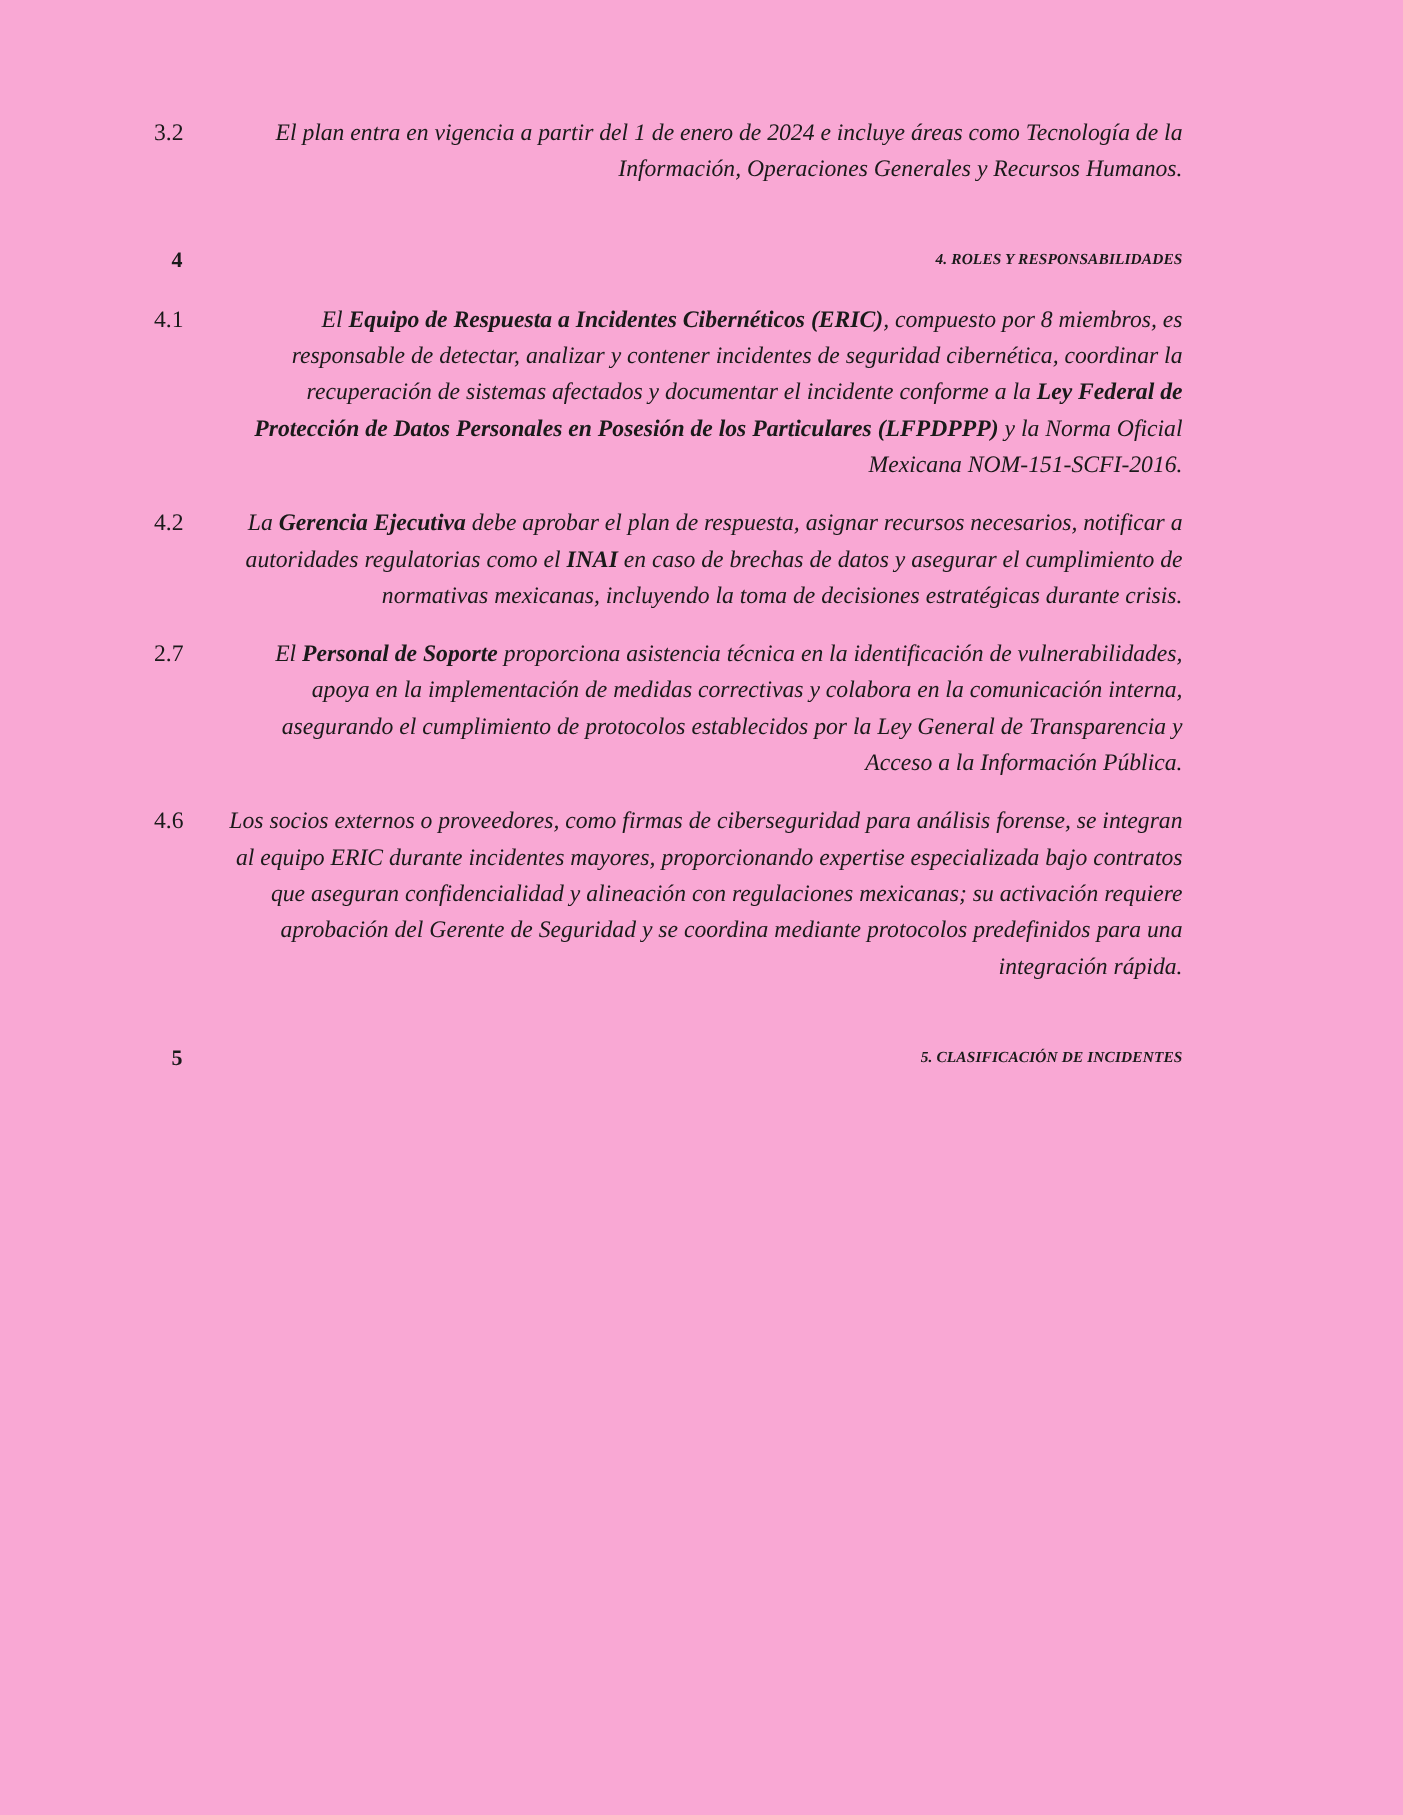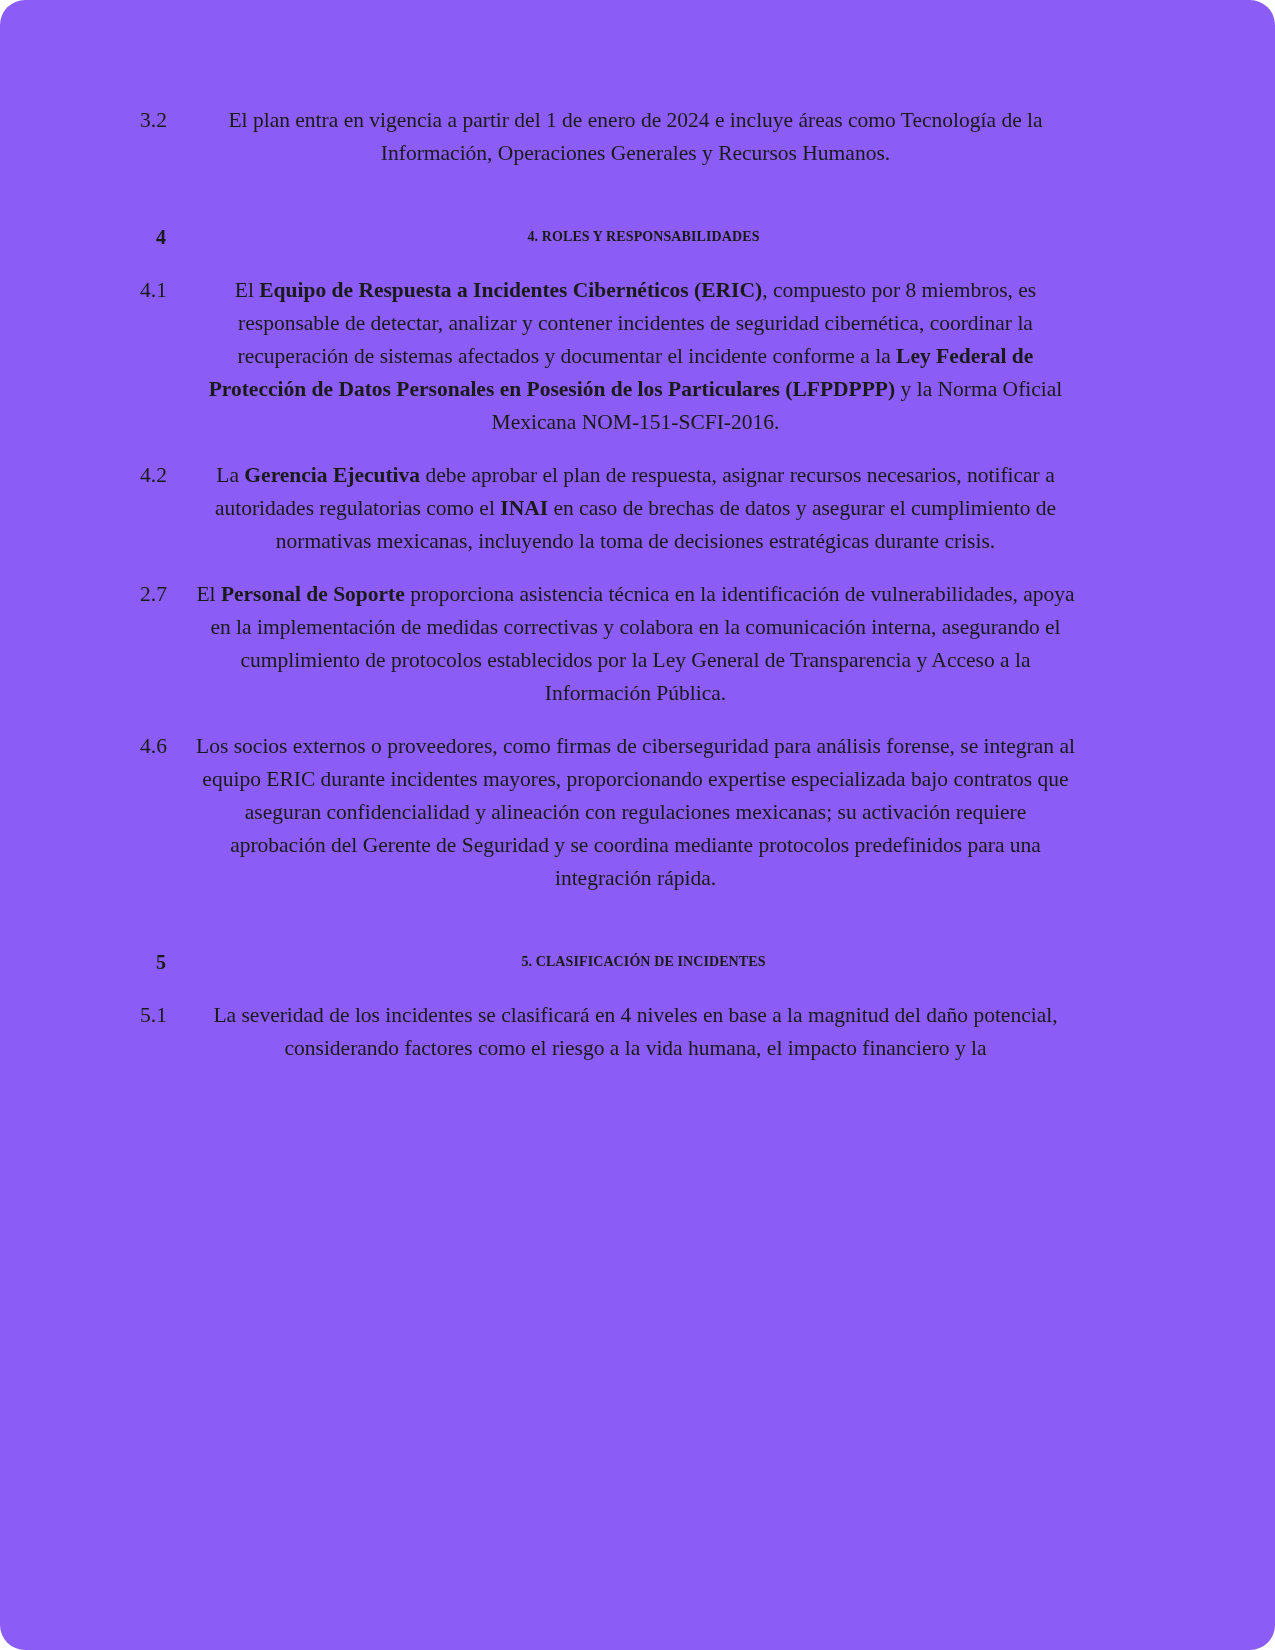--- a/index.html
+++ b/index.html
@@ -4,27 +4,26 @@
 <style>
   html, body {
     margin: 0;
     padding: 0;
     background: #ffffff;
   }
   .page {
     position: relative;
     width: 1275px;
     height: 1650px;
-    background: #8b5cf6;
+    background: #f9a8d4;
     margin: 0 auto;
     box-sizing: border-box;
     font-family: "Liberation Serif", "DejaVu Serif", serif;
     color: #1a1a1a;
     overflow: hidden;
-    border-radius: 25px;
   }
   .content {
     position: absolute;
     left: 140px;
     top: 104px;
     width: 935px;
   }
 
   
   .clause {
@@ -40,21 +39,22 @@
     line-height: 33px;
     color: #1a1a1a;
     padding-left: 0px;
     white-space: nowrap;
   }
   .clause-body {
     flex: 1 1 auto;
     font-size: 21.5px;
     line-height: 33px;
     color: #1a1a1a;
-    text-align: center;
+    text-align: right;
+    font-style: italic;
   }
 
   
   .section-heading {
     display: flex;
     align-items: flex-start;
     margin-top: 52px;
     margin-bottom: 22px;
   }
   .section-heading .clause-number {
@@ -112,19 +112,15 @@
     <div class="clause">
       <div class="clause-number">4.6</div>
       <div class="clause-body">Los socios externos o proveedores, como firmas de ciberseguridad para análisis forense, se integran al equipo ERIC durante incidentes mayores, proporcionando expertise especializada bajo contratos que aseguran confidencialidad y alineación con regulaciones mexicanas; su activación requiere aprobación del Gerente de Seguridad y se coordina mediante protocolos predefinidos para una integración rápida.</div>
     </div>
 
     <div class="section-heading">
       <div class="clause-number">5</div>
       <div class="clause-body">5. CLASIFICACIÓN DE INCIDENTES</div>
     </div>
 
-    <div class="clause">
-      <div class="clause-number">5.1</div>
-      <div class="clause-body">La severidad de los incidentes se clasificará en 4 niveles en base a la magnitud del daño potencial, considerando factores como el riesgo a la vida humana, el impacto financiero y la</div>
-    </div>
 
   </div>
 </div>
 
 </body></html>

